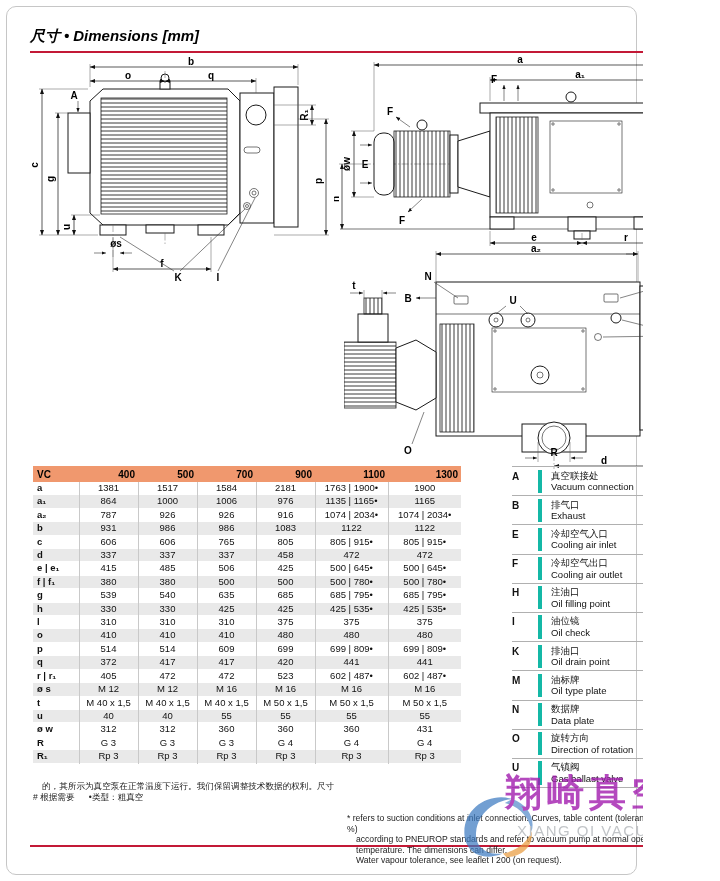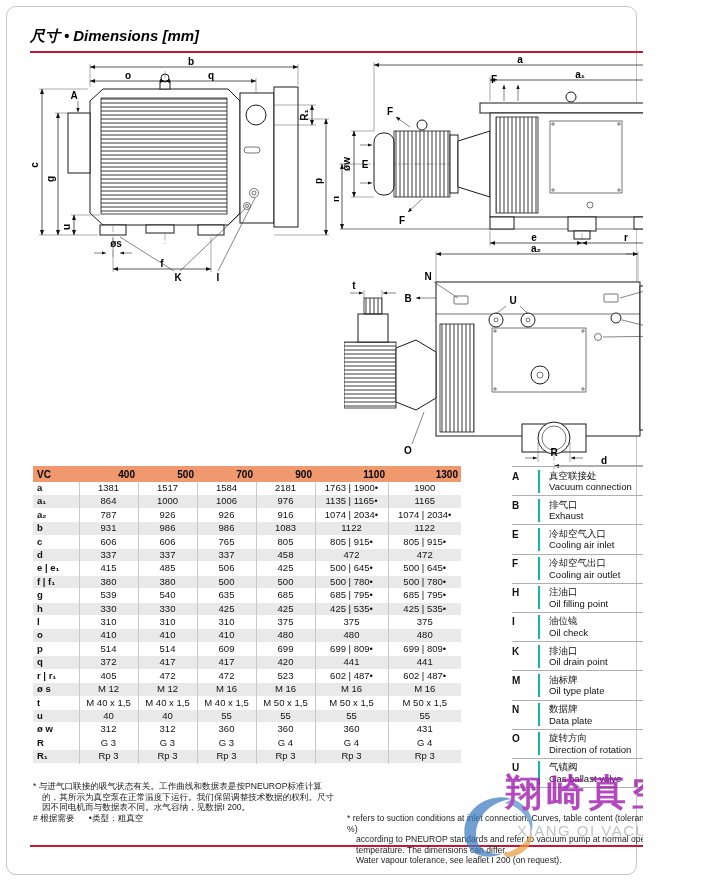--- a/index.html
+++ b/index.html
@@ -34,21 +34,21 @@
   .dims th:first-child{text-align:left;padding-left:4px;}
   .dims td{font-size:9.5px;line-height:10.4px;padding:1px 2px;text-align:center;border-left:1px solid #c9c9c9;color:#111;}
   .dims td.param{border-left:none;text-align:left;font-weight:bold;padding-left:4px;}
   .dims tr.shaded{background:#e9e9e9;}
   .dims tbody tr{border-bottom:1px solid #fff;}
 
   
   .legend{position:absolute;left:512px;top:466px;width:184px;border-top:1px solid #b0b0b0;}
   .legend-item{display:flex;border-bottom:1px solid #b0b0b0;padding:2.5px 0;}
   .lkey{width:26px;font-weight:bold;font-size:10px;padding-top:1px;}
-  .ltext{flex:1;border-left:2px solid #14b8a6;padding-left:9px;}
+  .ltext{flex:1;border-left:4px solid #14b8a6;padding-left:9px;}
   .lzh,.len{font-size:9.5px;line-height:11.6px;}
 
   
   .fn{position:absolute;top:781px;font-size:8.6px;line-height:10.6px;color:#222;z-index:2;}
   .fn-zh{left:33px;width:318px;}
   .fn-en{left:347px;width:334px;margin-top:32px;}
   .fline{white-space:pre-wrap;}
   .fline.ind{padding-left:9px;}
 
   
@@ -569,23 +569,21 @@
       <div class="legend-item">
         <div class="lkey">U</div>
         <div class="ltext">
           <div class="lzh">气镇阀</div>
           <div class="len">Gas ballast valve</div>
         </div>
       </div>
     </div>
 
   <div class="fn fn-zh">
-      <div class="fline">* 与进气口联接的吸气状态有关。工作曲线和数据表是按PNEUROP标准计算</div>
       <div class="fline ind">的，其所示为真空泵在正常温度下运行。我们保留调整技术数据的权利。尺寸</div>
-      <div class="fline ind">因不同电机而与数据表不同。水气容纳，见数据I 200。</div>
       <div class="fline"># 根据需要      •类型：粗真空</div>
     </div>
   <div class="fn fn-en">
       <div class="fline">* refers to suction conditions at inlet connection. Curves, table content (tolerance ±10 %)</div>
       <div class="fline ind">according to PNEUROP standards and refer to vacuum pump at normal operating</div>
       <div class="fline ind">temperature. The dimensions can differ.</div>
       <div class="fline ind">Water vapour tolerance, see leaflet I 200 (on request).</div>
     </div>
 
   <div class="rule bot"></div>

